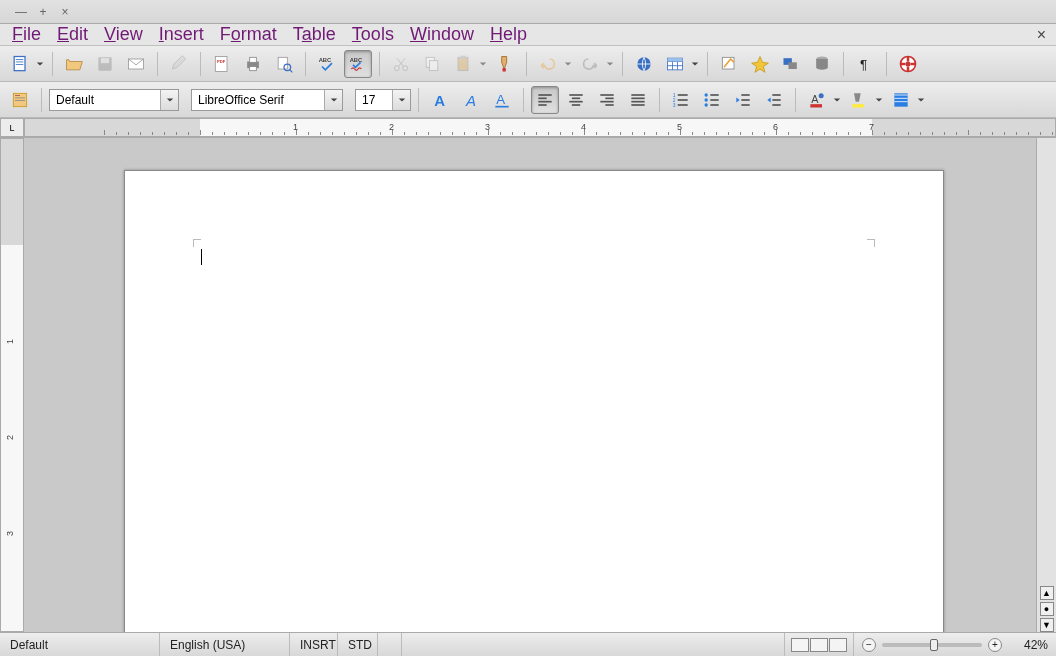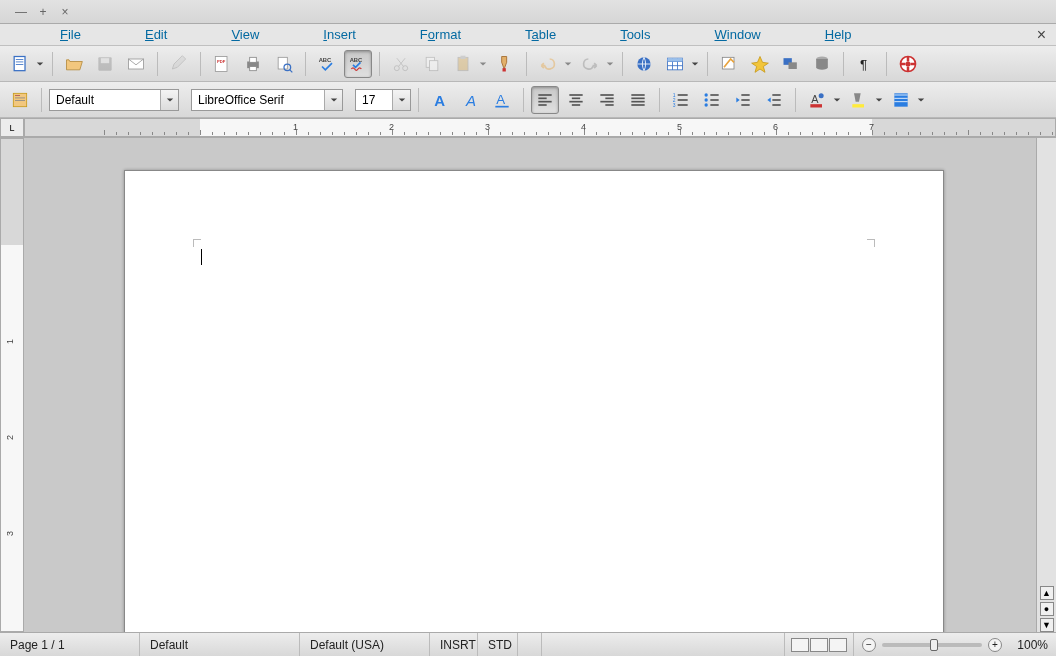--- a/index.html
+++ b/index.html
@@ -3,21 +3,21 @@
 <meta charset="utf-8">
 <style>
 * { box-sizing: border-box; margin: 0; padding: 0; font-family: "Liberation Sans", Arial, sans-serif; }
 body { width: 1056px; height: 656px; background: #cccccc; overflow: hidden; font-size: 12px; }
 
 .titlebar { height: 24px; background: linear-gradient(#e2e2e2,#d6d6d6); display: flex; align-items: center; padding: 0 6px; border-bottom: 1px solid #aaa; }
 .titlebar .title { flex: 1; text-align: center; color: #555; font-weight: bold; font-size: 13px; }
 .winbtn { width: 14px; height: 14px; margin-left: 8px; color: #666; display:flex; align-items:center; justify-content:center; cursor:pointer; }
 
 .menubar { height: 22px; background: #e6e6e6; display: flex; align-items: center; padding: 0 4px; border-bottom: 1px solid #c0c0c0; }
-.menubar .mi { padding: 2px 8px; color: #0369a1; font-size: 13px; cursor: pointer; margin-left: 48px; }
+.menubar .mi { padding: 2px 8px; color: #701a75; font-size: 18px; cursor: pointer; }
 .menubar .mi u { text-decoration: underline; }
 .menubar .closex { margin-left:auto; font-size:16px; color:#444; padding:0 6px; cursor:pointer; }
 
 .toolbar { background: linear-gradient(#ededed,#d8d8d8); display:flex; align-items:center; padding: 3px 6px; border-bottom:1px solid #b8b8b8; gap:3px; min-height:36px; }
 .tbtn { width:28px; height:28px; border:1px solid transparent; border-radius:3px; display:flex; align-items:center; justify-content:center; cursor:pointer; position:relative; }
 .tbtn.pressed { border:1px solid #888; background:linear-gradient(#c8c8c8,#e0e0e0); box-shadow: inset 0 1px 3px rgba(0,0,0,.3);}
 .tbtn.disabled { opacity:.4; cursor:default;}
 .tbtn svg { width:20px; height:20px; }
 .sep { width:1px; height:24px; background:#bbb; margin:0 4px;}
 .dropdown-arrow { width:10px; display:flex; align-items:center; justify-content:center; margin-left:-2px;}
@@ -541,33 +541,32 @@
   </div>
   <div class="sidepanel">
     <div style="flex:1"></div>
     <div class="sbtn">▲</div>
     <div class="sbtn">●</div>
     <div class="sbtn">▼</div>
   </div>
 </div>
 
 <div class="statusbar">
-  <div class="cell" style="width:140px">Page 1 / 1</div>
   <div class="cell" style="width:160px">Default</div>
-  <div class="cell" style="width:130px">Default (USA)</div>
+  <div class="cell" style="width:130px">English (USA)</div>
   <div class="cell" style="width:48px">INSRT</div>
   <div class="cell" style="width:40px">STD</div>
   <div class="cell" style="width:24px"></div>
   <div class="cell" style="flex:1"></div>
   <div class="viewbtns">
     <div class="vb"></div>
     <div class="vb"></div>
     <div class="vb"></div>
   </div>
   <div class="zoom-controls">
     <div class="zoombtn">−</div>
     <div class="zoomslider">
         <div class="thumb"></div>
       </div>
     <div class="zoombtn">+</div>
-    <div style="min-width:40px;text-align:right">100%</div>
+    <div style="min-width:40px;text-align:right">42%</div>
   </div>
 </div>
 
 </body></html>

